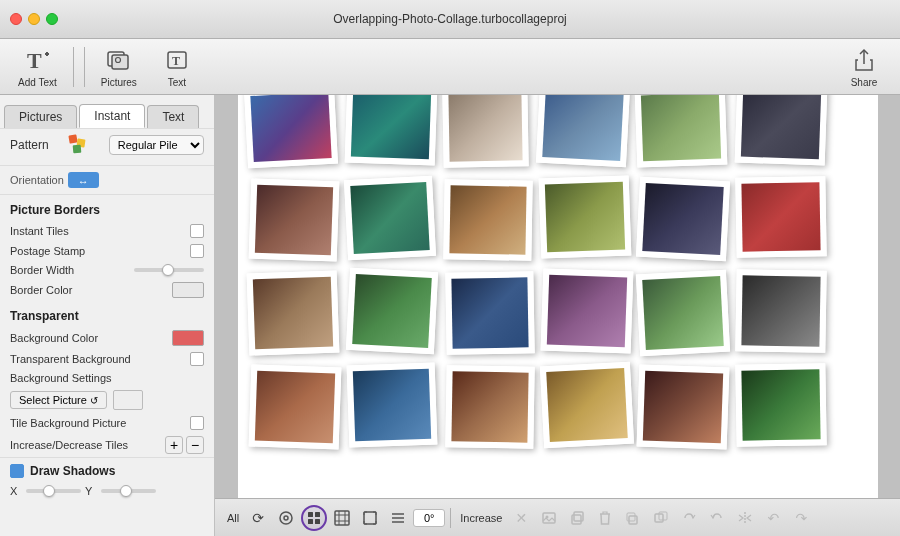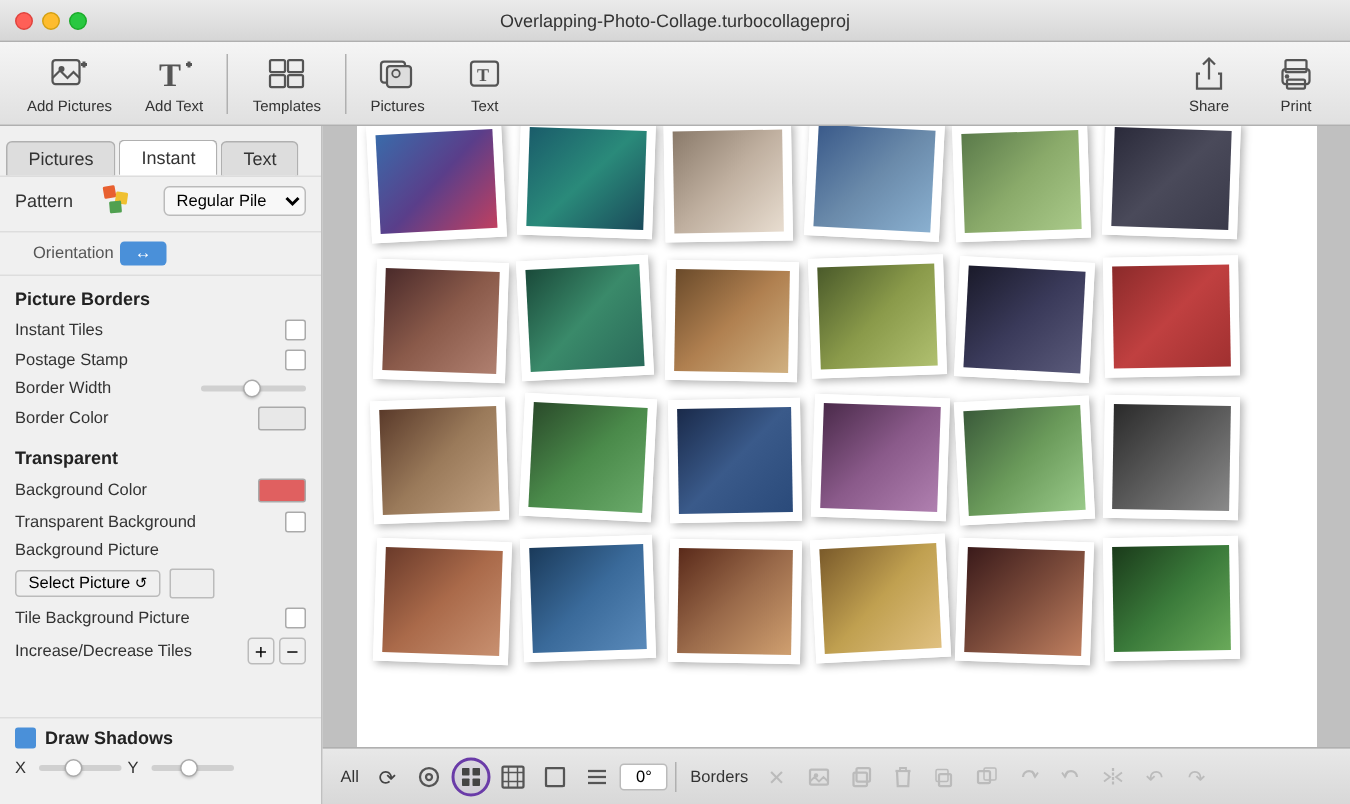--- a/index.html
+++ b/index.html
@@ -9,21 +9,21 @@
       background: #e8e8e8;
       width: 900px;
       height: 536px;
       overflow: hidden;
       display: flex;
       flex-direction: column;
     }
 
     
     .title-bar {
-      height: 28px;
+      height: 39px;
       background: linear-gradient(to bottom, #ebebeb, #d6d6d6);
       display: flex;
       align-items: center;
       padding: 0 10px;
       border-bottom: 1px solid #b0b0b0;
       position: relative;
     }
     .traffic-lights {
       display: flex;
       gap: 6px;
@@ -150,21 +150,21 @@
       background: #f8f8f8;
       border: 1px solid #bbb;
       border-radius: 4px;
       padding: 2px 4px;
       font-size: 11px;
       cursor: pointer;
       flex: 1;
     }
 
     .orientation-row {
-      padding: 6px 22px;
+      padding: 6px 10px;
       display: flex;
       align-items: center;
       gap: 4px;
       border-bottom: 1px solid #ddd;
     }
     .orientation-label { font-size: 11px; color: #555; }
     .orientation-btn {
       background: #4a90d9;
       color: white;
       border: none;
@@ -268,21 +268,20 @@
       align-items: center;
       justify-content: center;
     }
 
     .draw-shadows-row {
       display: flex;
       align-items: center;
       padding: 6px 10px 4px 10px;
       gap: 6px;
       border-top: 1px solid #ddd;
-      margin-top: 32px;
     }
     .draw-shadows-checkbox {
       width: 14px;
       height: 14px;
       border: 1px solid #4a90d9;
       border-radius: 2px;
       background: #4a90d9;
       cursor: pointer;
       flex-shrink: 0;
     }
@@ -432,51 +431,28 @@
     <div class="traffic-light tl-min"></div>
     <div class="traffic-light tl-max"></div>
   </div>
   <span class="title-bar-title">Overlapping-Photo-Collage.turbocollageproj</span>
 </div>
 
 <div class="toolbar">
   <div class="toolbar-btn">
     <div class="tb-icon">
       <svg width="28" height="28" viewBox="0 0 28 28">
-        <rect x="3" y="5" width="18" height="16" rx="2" fill="none" stroke="#555" stroke-width="1.5"></rect>
-        <circle cx="9" cy="11" r="2" fill="#555"></circle>
-        <polyline points="3,17 8,12 13,17 17,13 21,17" fill="none" stroke="#555" stroke-width="1.5"></polyline>
-        <line x1="22" y1="8" x2="26" y2="8" stroke="#555" stroke-width="2"></line>
-        <line x1="24" y1="6" x2="24" y2="10" stroke="#555" stroke-width="2"></line>
-      </svg>
-    </div>
-    <span class="tb-label">Add Pictures</span>
-  </div>
-  <div class="toolbar-btn">
-    <div class="tb-icon">
-      <svg width="28" height="28" viewBox="0 0 28 28">
         <text x="4" y="22" font-size="22" font-weight="bold" fill="#555" font-family="serif">T</text>
         <line x1="22" y1="8" x2="26" y2="8" stroke="#555" stroke-width="2"></line>
         <line x1="24" y1="6" x2="24" y2="10" stroke="#555" stroke-width="2"></line>
       </svg>
     </div>
     <span class="tb-label">Add Text</span>
   </div>
   <div class="toolbar-separator"></div>
-  <div class="toolbar-btn">
-    <div class="tb-icon">
-      <svg width="28" height="28" viewBox="0 0 28 28">
-        <rect x="3" y="5" width="10" height="8" rx="1" fill="none" stroke="#555" stroke-width="1.5"></rect>
-        <rect x="15" y="5" width="10" height="8" rx="1" fill="none" stroke="#555" stroke-width="1.5"></rect>
-        <rect x="3" y="15" width="10" height="8" rx="1" fill="none" stroke="#555" stroke-width="1.5"></rect>
-        <rect x="15" y="15" width="10" height="8" rx="1" fill="none" stroke="#555" stroke-width="1.5"></rect>
-      </svg>
-    </div>
-    <span class="tb-label">Templates</span>
-  </div>
   <div class="toolbar-separator"></div>
   <div class="toolbar-btn">
     <div class="tb-icon">
       <svg width="28" height="28" viewBox="0 0 28 28">
         <rect x="3" y="6" width="16" height="14" rx="2" fill="none" stroke="#555" stroke-width="1.5"></rect>
         <rect x="7" y="9" width="16" height="14" rx="2" fill="#ddd" stroke="#555" stroke-width="1.5"></rect>
         <circle cx="13" cy="14" r="2.5" fill="none" stroke="#555" stroke-width="1.2"></circle>
       </svg>
     </div>
     <span class="tb-label">Pictures</span>
@@ -494,31 +470,20 @@
   <div class="toolbar-btn">
     <div class="tb-icon">
       <svg width="28" height="28" viewBox="0 0 28 28">
         <polyline points="10,8 14,4 18,8" fill="none" stroke="#555" stroke-width="1.5"></polyline>
         <line x1="14" y1="4" x2="14" y2="18" stroke="#555" stroke-width="1.5"></line>
         <path d="M8,14 L6,14 L6,24 L22,24 L22,14 L20,14" fill="none" stroke="#555" stroke-width="1.5"></path>
       </svg>
     </div>
     <span class="tb-label">Share</span>
   </div>
-  <div class="toolbar-btn">
-    <div class="tb-icon">
-      <svg width="28" height="28" viewBox="0 0 28 28">
-        <rect x="7" y="5" width="14" height="8" rx="1" fill="none" stroke="#555" stroke-width="1.5"></rect>
-        <rect x="5" y="11" width="18" height="10" rx="2" fill="none" stroke="#555" stroke-width="1.5"></rect>
-        <rect x="8" y="18" width="12" height="6" rx="1" fill="none" stroke="#555" stroke-width="1.5"></rect>
-        <circle cx="8" cy="16" r="1.5" fill="#555"></circle>
-      </svg>
-    </div>
-    <span class="tb-label">Print</span>
-  </div>
 </div>
 
 <div class="main-content">
 
   <div class="sidebar">
 
     <div class="tab-bar" style="background:transparent;border-bottom:1px solid #ddd;height:26px;">
       <div class="tab-btn">Pictures</div>
       <div class="tab-btn active">Instant</div>
       <div class="tab-btn">Text</div>
@@ -571,21 +536,21 @@
       <span class="setting-label">Background Color</span>
       <div class="color-swatch" style="background:#e06060;"></div>
     </div>
 
     <div class="setting-row">
       <span class="setting-label">Transparent Background</span>
       <div class="checkbox"></div>
     </div>
 
     <div class="setting-row">
-      <span class="setting-label">Background Picture</span>
+      <span class="setting-label">Background Settings</span>
     </div>
 
     <div class="setting-row">
       <button class="select-picture-btn">
         <span>Select Picture</span>
         <span style="font-size:10px;">↺</span>
       </button>
       <div class="picture-preview"></div>
     </div>
 
@@ -741,21 +706,21 @@
         <svg width="16" height="16" viewBox="0 0 16 16">
           <line x1="2" y1="4" x2="14" y2="4" stroke="#555" stroke-width="1.5"></line>
           <line x1="2" y1="8" x2="14" y2="8" stroke="#555" stroke-width="1.5"></line>
           <line x1="2" y1="12" x2="14" y2="12" stroke="#555" stroke-width="1.5"></line>
         </svg>
       </div>
       <div class="degree-btn">
         <span>0°</span>
       </div>
       <div class="bt-separator"></div>
-      <span class="bt-label">Borders</span>
+      <span class="bt-label">Increase</span>
       <div class="bt-btn disabled">✕</div>
       <div class="bt-btn disabled">
         <svg width="16" height="16" viewBox="0 0 16 16">
           <rect x="2" y="3" width="12" height="10" rx="1" fill="none" stroke="#bbb" stroke-width="1.5"></rect>
           <circle cx="6" cy="7" r="1.5" fill="#bbb"></circle>
           <polyline points="2,11 5,8 8,11 11,8 14,11" fill="none" stroke="#bbb" stroke-width="1.2"></polyline>
         </svg>
       </div>
       <div class="bt-btn disabled">
         <svg width="16" height="16" viewBox="0 0 16 16">

